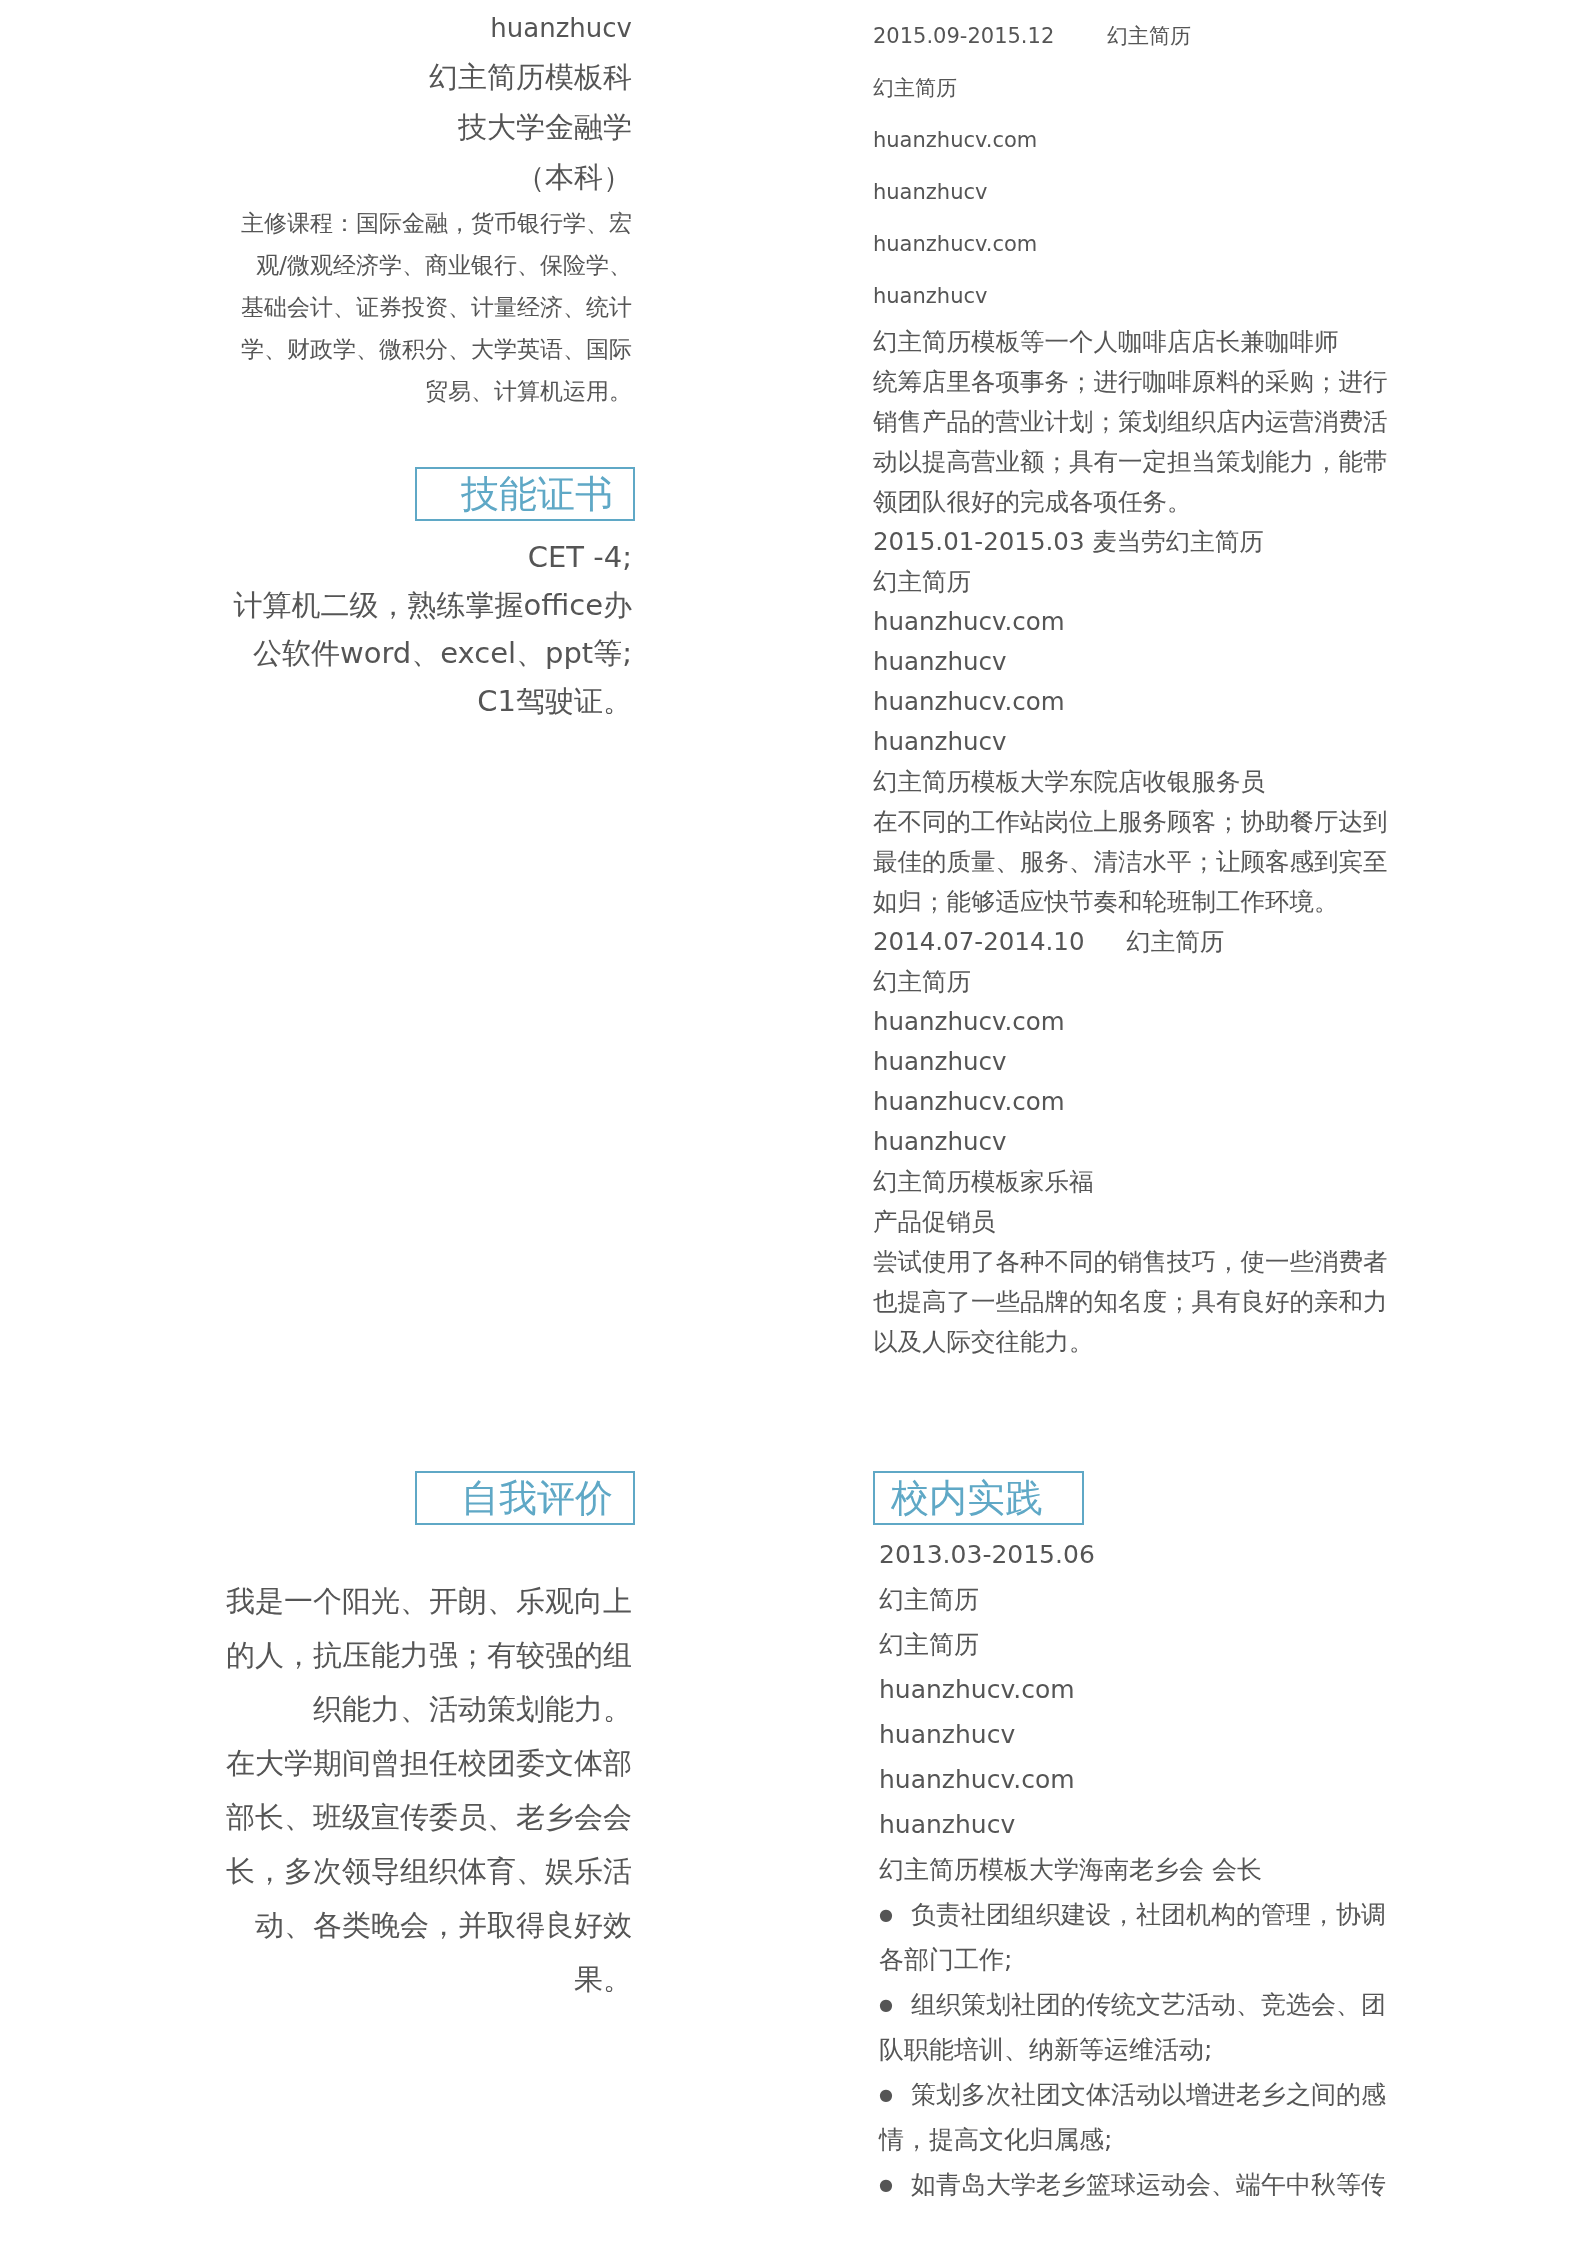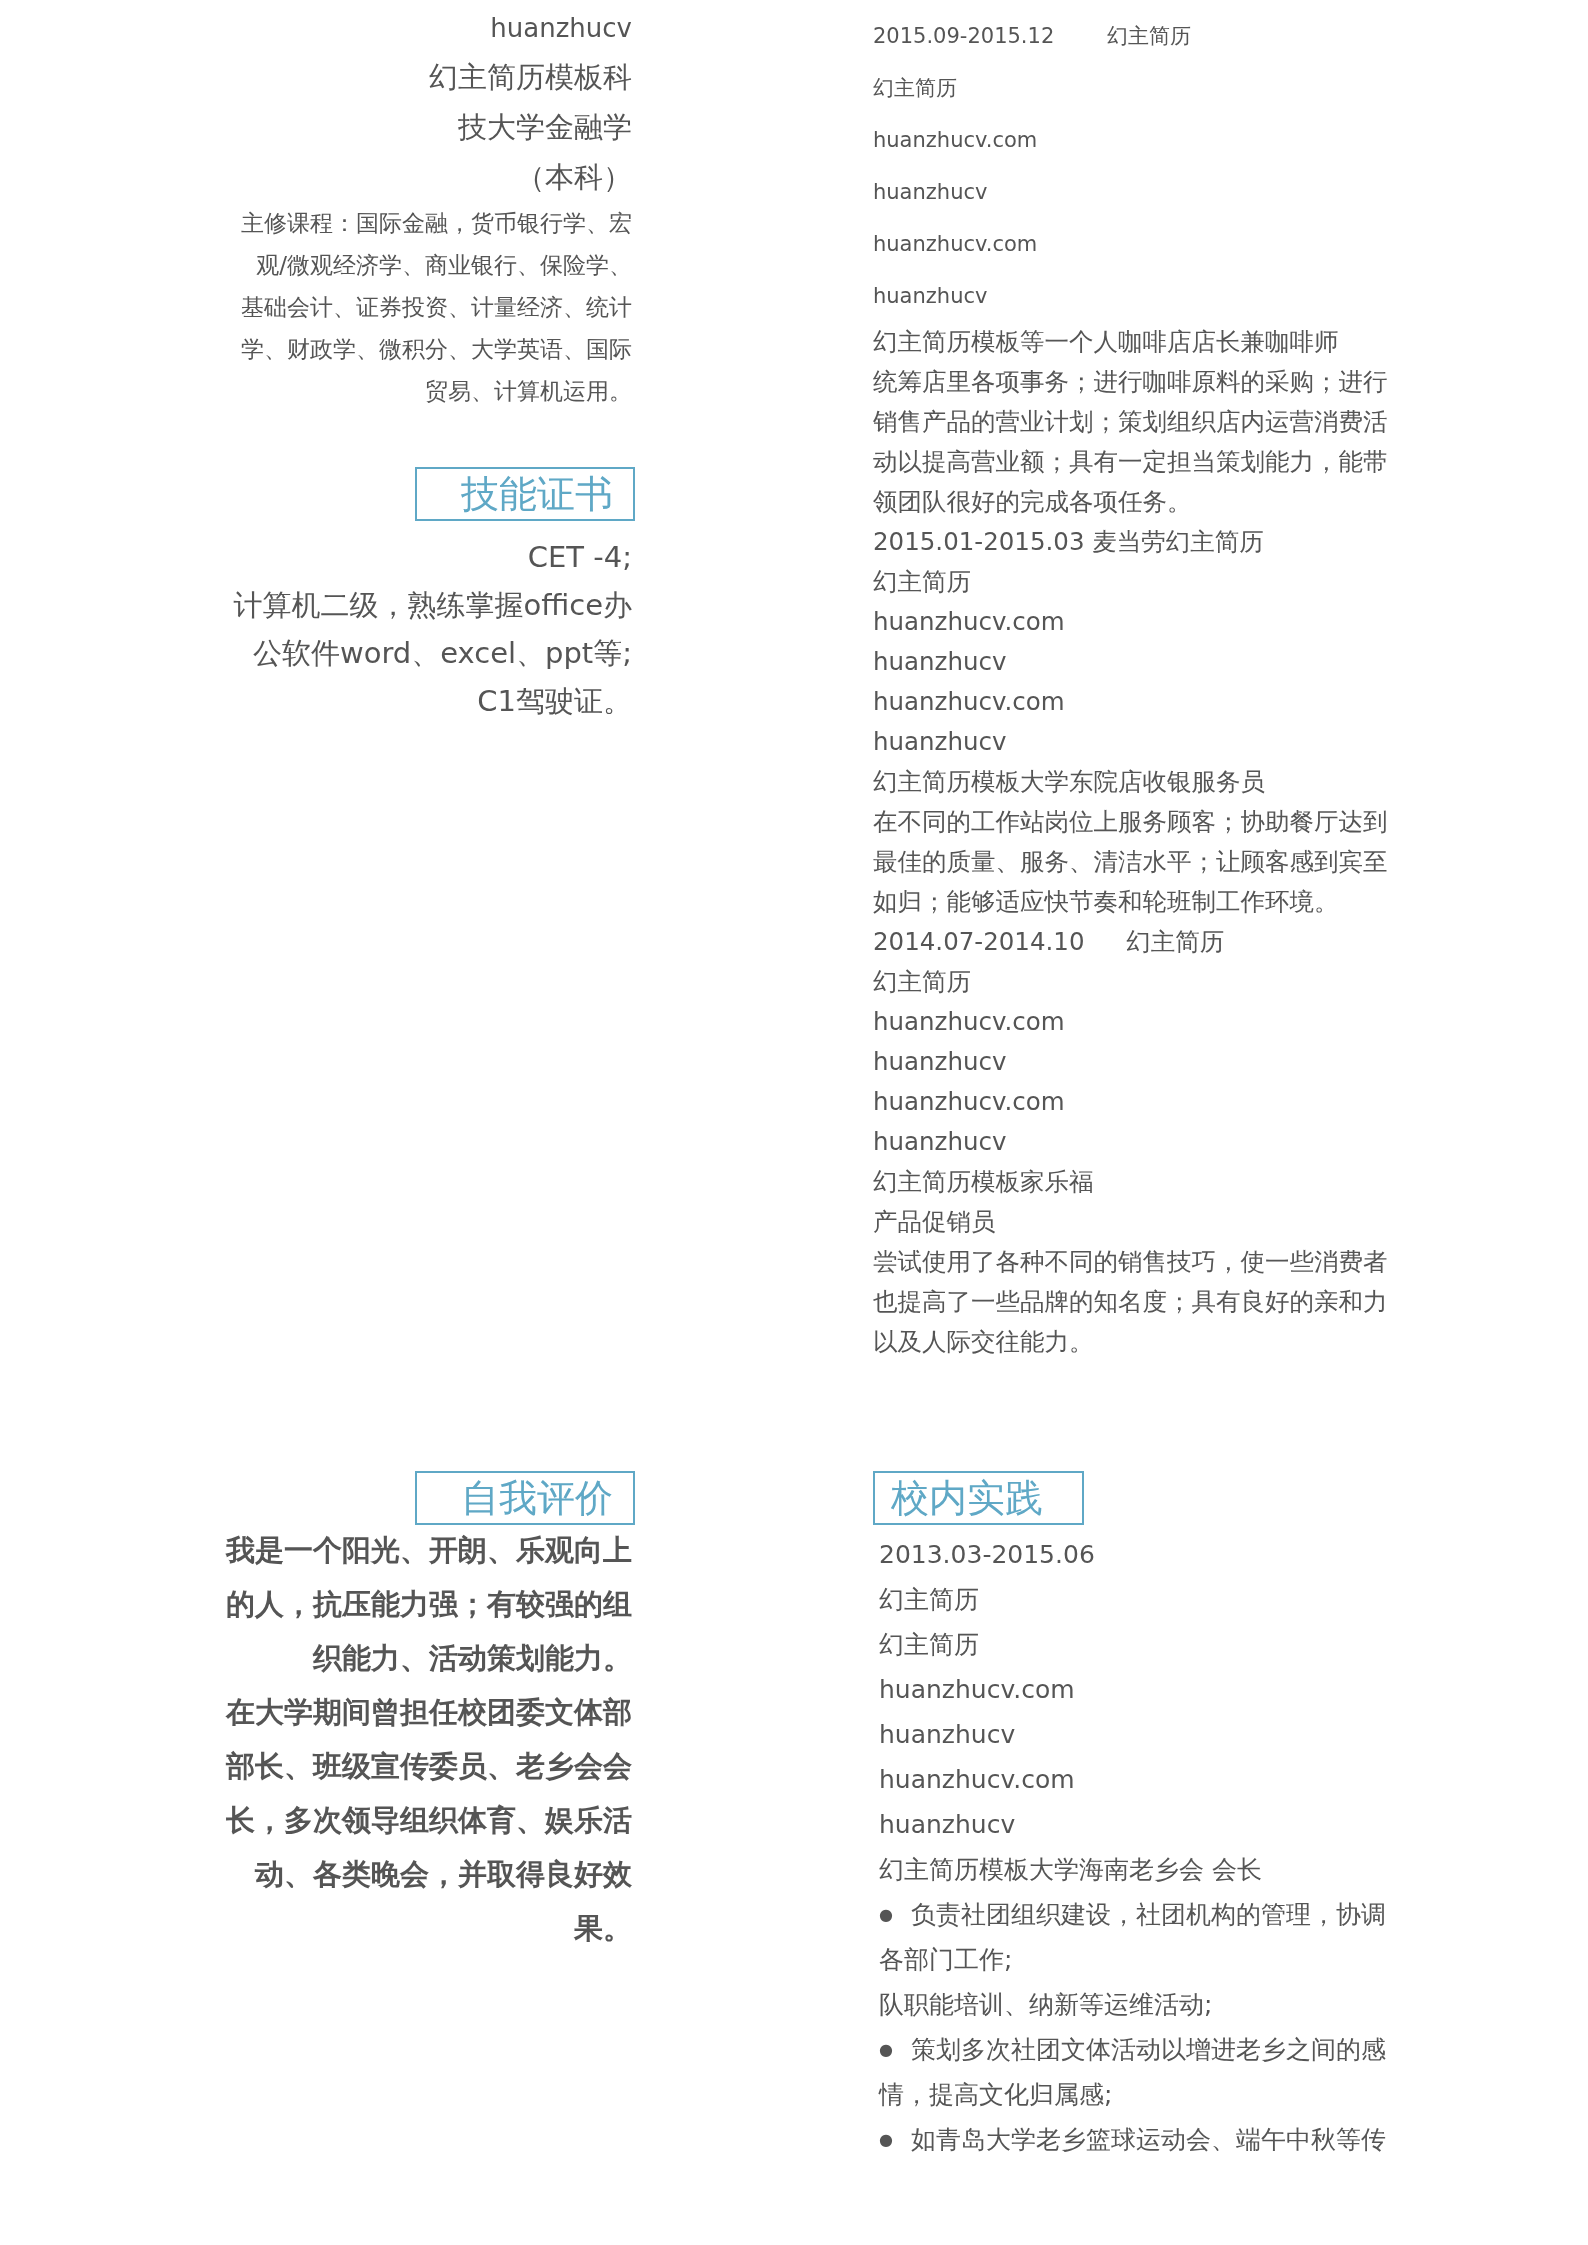--- a/index.html
+++ b/index.html
@@ -40,21 +40,21 @@
 <div class="left-col" style="top:533px;">
   <div class="line big" style="line-height:48px;">CET -4;</div>
   <div class="line big" style="line-height:48px;">计算机二级，熟练掌握office办</div>
   <div class="line big" style="line-height:48px;">公软件word、excel、ppt等;</div>
   <div class="line big" style="line-height:48px;">C1驾驶证。</div>
 </div>
 
 <div class="heading" style="left:415px; top:1471px; width:216px;">
   <span style="left:44px;">自我评价</span>
 </div>
-<div class="left-col" style="top:1523px;font-weight:bold;">
+<div class="left-col" style="top:1574px;">
   <div class="line big" style="line-height:54px;">我是一个阳光、开朗、乐观向上</div>
   <div class="line big" style="line-height:54px;">的人，抗压能力强；有较强的组</div>
   <div class="line big" style="line-height:54px;">织能力、活动策划能力。</div>
   <div class="line big" style="line-height:54px;">在大学期间曾担任校团委文体部</div>
   <div class="line big" style="line-height:54px;">部长、班级宣传委员、老乡会会</div>
   <div class="line big" style="line-height:54px;">长，多次领导组织体育、娱乐活</div>
   <div class="line big" style="line-height:54px;">动、各类晚会，并取得良好效</div>
   <div class="line big" style="line-height:54px;">果。</div>
 </div>
 
@@ -111,17 +111,18 @@
   <div class="line r-prac">huanzhucv.com</div>
   <div class="line r-prac">huanzhucv</div>
   <div class="line r-prac">huanzhucv.com</div>
   <div class="line r-prac">huanzhucv</div>
   <div class="line r-prac">
     <span>幻主简历模板大学海南老乡会</span>
     <span style="">会长</span>
   </div>
   <div class="line r-prac bullet">负责社团组织建设，社团机构的管理，协调</div>
   <div class="line r-prac">各部门工作;</div>
+  <div class="line r-prac bullet">组织策划社团的传统文艺活动、竞选会、团</div>
   <div class="line r-prac">队职能培训、纳新等运维活动;</div>
   <div class="line r-prac bullet">策划多次社团文体活动以增进老乡之间的感</div>
   <div class="line r-prac">情，提高文化归属感;</div>
   <div class="line r-prac bullet">如青岛大学老乡篮球运动会、端午中秋等传</div>
 </div>
 
 </body></html>

